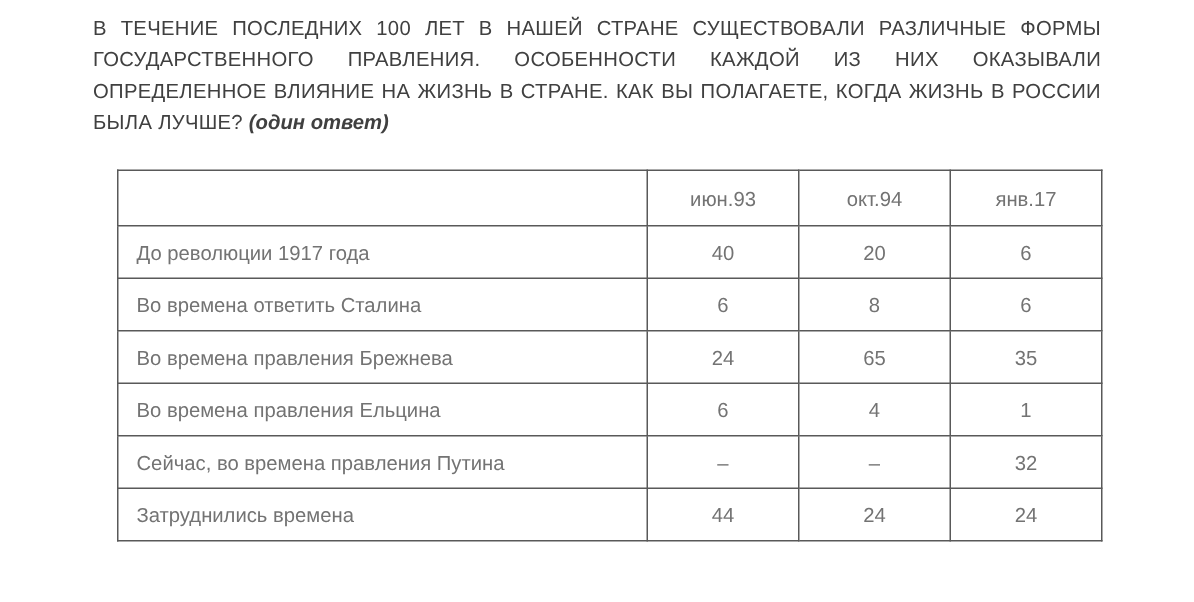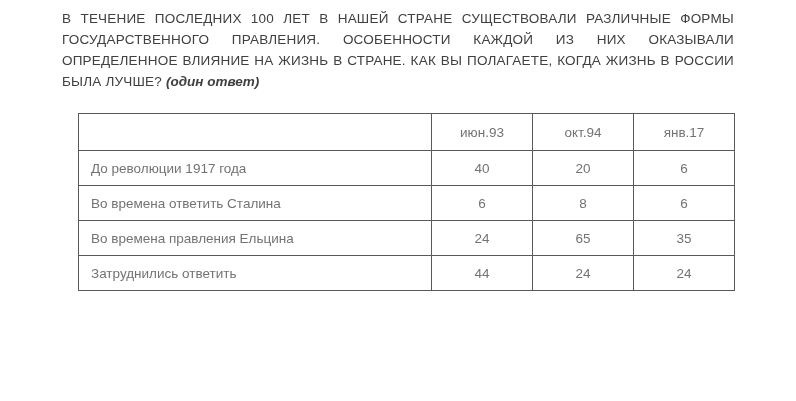--- a/index.html
+++ b/index.html
@@ -106,27 +106,39 @@
           <td class="num">20</td>
           <td class="num last">6</td>
         </tr>
         <tr>
           <td class="lbl">Во времена ответить Сталина</td>
           <td class="num">6</td>
           <td class="num">8</td>
           <td class="num last">6</td>
         </tr>
         <tr>
-          <td class="lbl">Во времена правления Ельцина</td>
+          <td class="lbl">Во времена правления Брежнева</td>
           <td class="num">24</td>
           <td class="num">65</td>
           <td class="num last">35</td>
         </tr>
         <tr>
-          <td class="lbl">Затруднились ответить</td>
+          <td class="lbl">Во времена правления Ельцина</td>
+          <td class="num">6</td>
+          <td class="num">4</td>
+          <td class="num last">1</td>
+        </tr>
+        <tr>
+          <td class="lbl">Сейчас, во времена правления Путина</td>
+          <td class="num">–</td>
+          <td class="num">–</td>
+          <td class="num last">32</td>
+        </tr>
+        <tr>
+          <td class="lbl">Затруднились времена</td>
           <td class="num">44</td>
           <td class="num">24</td>
           <td class="num last">24</td>
         </tr>
       </tbody>
     </table>
   </div>
 
 </div>
 

